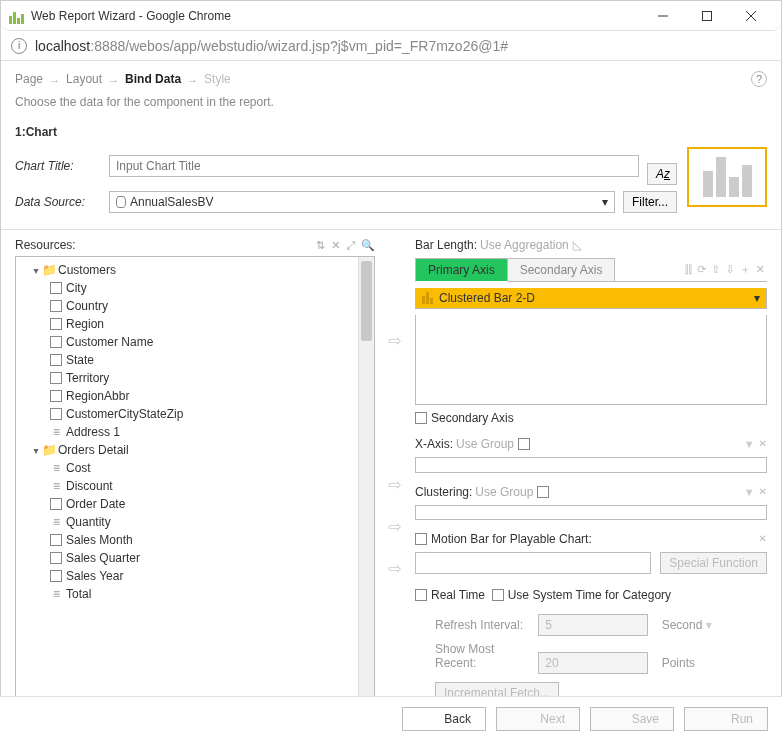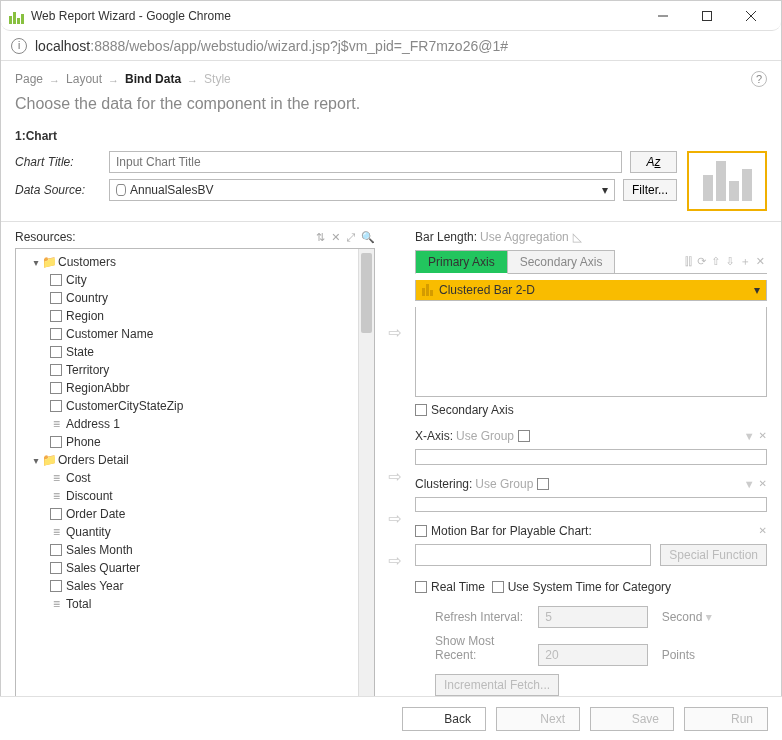--- a/index.html
+++ b/index.html
@@ -25,21 +25,21 @@
   .urlbar .url .rest { color: #888; }
 
   
   .crumbrow { padding: 10px 14px 4px; display:flex; align-items:center; }
   .crumbrow .sep { color:#aaa; margin:0 6px; font-size:11px;}
   .crumbrow .step { color:#888; font-size:12px;}
   .crumbrow .step.active { color:#222; font-weight:bold; }
   .crumbrow .step.disabled { color:#bbb; }
   .crumbrow .helpico { margin-left:auto; width:16px;height:16px;border:1px solid #bbb;border-radius:50%;display:flex;align-items:center;justify-content:center;color:#888;font-size:11px;}
   
-  .desc { padding: 4px 14px 14px; color:#888; font-size:16px; border-bottom:0; }
+  .desc { padding: 4px 14px 14px; color:#888; font-size:12px; border-bottom:0; }
 
   
   .section { padding: 0 14px 10px; border-bottom: 1px solid #e0e0e0; }
   .section .sectitle { font-weight:bold; padding:2px 0 8px; }
   .row { display:flex; align-items:center; margin-bottom:6px; gap:8px; }
   .row .lbl { width:86px; color:#333;font-style:italic; }
   input[type=text], .combo { border:1px solid #bbb; padding:3px 6px; font-size:12px; background:#fff; }
   .combo { display:flex; align-items:center; }
   .combo .cyl { width:10px;height:12px;border:1px solid #888;border-radius:3px/5px;margin-right:4px; background:#fff;}
   .combo .arrow { margin-left:auto; }
@@ -160,21 +160,21 @@
 </div>
 <div class="desc">Choose the data for the component in the report.</div>
 
 <div class="section">
   <div class="sectitle">1:Chart</div>
   <div style="display:flex;gap:10px;">
     <div style="flex:1;">
       <div class="row">
         <span class="lbl">Chart Title:</span>
         <input type="text" style="flex: 1 1 0%;" placeholder="Input Chart Title">
-        <button class="btn" style="width:47px;font-style:italic;">A<span style="text-decoration:underline;">z</span></button>
+        <button class="btn" style="width:30px;font-style:italic;margin-top:16px;">A<span style="text-decoration:underline;">z</span></button>
       </div>
       <div class="row">
         <span class="lbl">Data Source:</span>
         <div class="combo" style="flex:1">
           <span class="cyl"></span>
           <span>AnnualSalesBV</span>
           <span class="arrow">▾</span>
         </div>
         <button class="btn">Filter...</button>
       </div>
@@ -235,24 +235,20 @@
             <span class="box"></span>
             <span>RegionAbbr</span>
           </div>
           <div class="tn ind2">
             <span class="box"></span>
             <span>CustomerCityStateZip</span>
           </div>
           <div class="tn ind2">
             <span class="eqico">≡</span>
             <span>Address 1</span>
-          </div>
-          <div class="tn ind2">
-            <span class="box"></span>
-            <span>Phone</span>
           </div>
           <div class="tn ind1">
             <span class="tw">▾</span>
             <span class="fico">📁</span>
             <span>Orders Detail</span>
           </div>
           <div class="tn ind2">
             <span class="eqico">≡</span>
             <span>Cost</span>
           </div>

